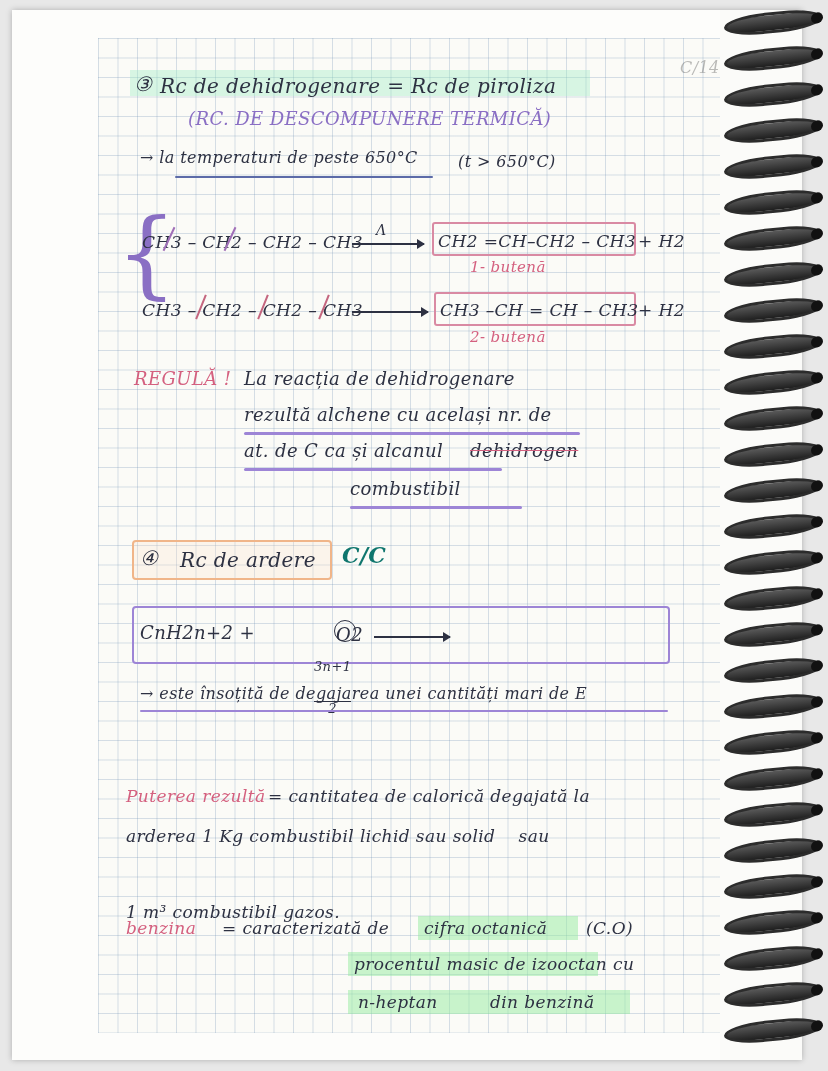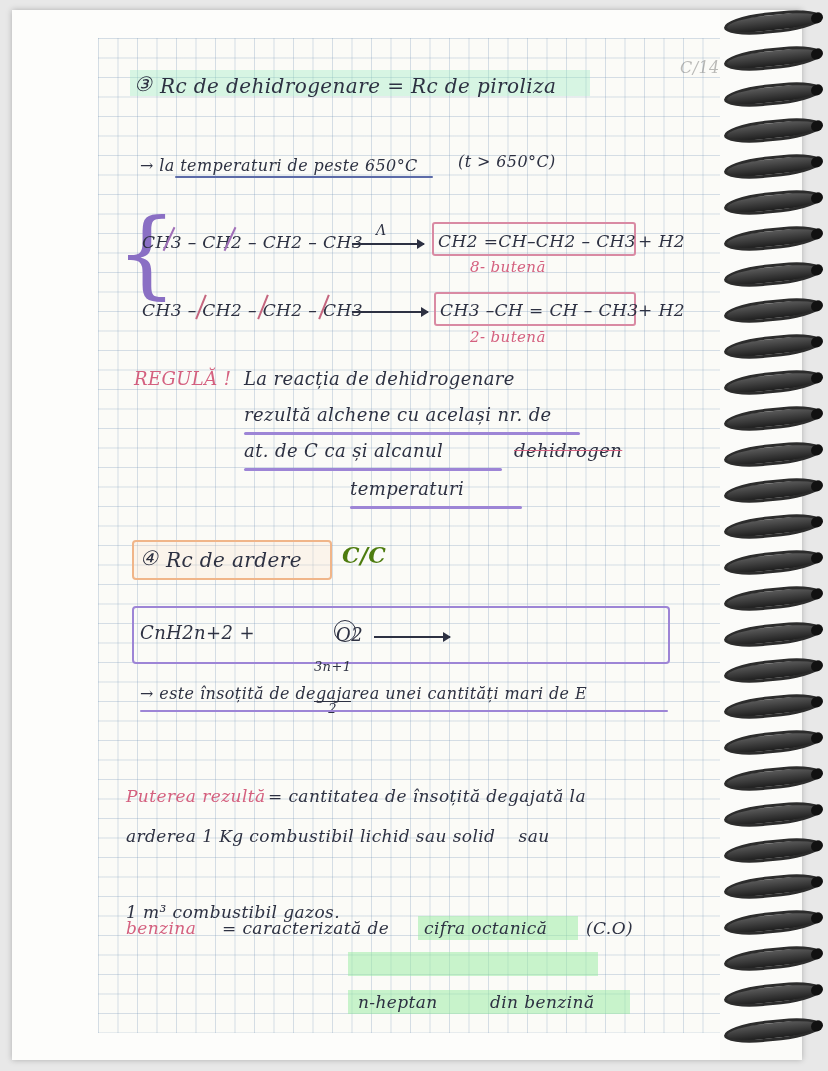--- a/index.html
+++ b/index.html
@@ -97,21 +97,21 @@
   .hw {
     position: absolute;
     font-family: "DejaVu Serif", serif;
     font-style: italic;
     white-space: pre;
     letter-spacing: 0.4px;
   }
   .ink-dark  { color: #2d3142; }
   .ink-pink  { color: #d4607f; }
   .ink-purple{ color: #8a6fc4; }
-  .ink-orange{ color: #4d7c0f; }
+  .ink-orange{ color: #0f766e; }
   .ink-green { color: #404040; }
 
   .s14 { font-size: 14px; }
   .s15 { font-size: 15px; }
   .s16 { font-size: 16px; }
   .s17 { font-size: 17px; }
   .s18 { font-size: 18px; }
   .s20 { font-size: 20px; }
   .s22 { font-size: 22px; }
   .hl-greenline {
@@ -127,21 +127,20 @@
   }
   .underline-blue {
     position: absolute;
     height: 2px;
     background: #5c6ba8;
     border-radius: 2px;
   }
   .strike {
     text-decoration: line-through;
     text-decoration-color: #d4607f;
-    padding-left: 44px;
   }
 
   .box-pink {
     position: absolute;
     border: 2px solid #d98aa3;
     border-radius: 3px;
   }
   .box-orange {
     position: absolute;
     border: 2px solid #f0b589;
@@ -215,91 +214,93 @@
     <div class="right-margin"></div>
   </div>
 
   <div class="hw s16 ink-green faint" style="left:680px; top:58px;">C/14</div>
 
   <div class="hl-greenline" style="left:130px; top:70px; width:460px; height:26px; background:rgba(150,235,190,0.35);"></div>
 
   <div class="hw s20 ink-dark" style="left:134px; top:72px;">③</div>
   <div class="hw s20 ink-dark" style="left:160px; top:74px;">Rc de dehidrogenare = Rc de piroliza</div>
 
-
-  <div class="hw s16 ink-dark" style="left:140px; top:156px;">→ la temperaturi de peste 650°C</div>
+  <div class="hw s18 ink-purple" style="left:188px; top:108px;">(RC. DE DESCOMPUNERE TERMICĂ)</div>
+
+  <div class="hw s16 ink-dark" style="left:140px; top:148px;">→ la temperaturi de peste 650°C</div>
   <div class="underline-blue" style="left:175px; top:176px; width:258px;"></div>
   <div class="hw s16 ink-dark" style="left:458px; top:152px;">(t &gt; 650°C)</div>
 
   <div class="brace" style="left:116px; top:205px;">{</div>
 
   <div class="hw s17 ink-dark" style="left:142px; top:232px;">CH3 – CH2 – CH2 – CH3</div>
   <div class="slash" style="left:168px; top:226px; height:26px;"></div>
   <div class="slash" style="left:229px; top:226px; height:26px;"></div>
   <div class="arrow-line" style="left:352px; top:243px; width:72px;"></div>
   <div class="hw s14 ink-dark" style="left:376px; top:222px;">Λ</div>
   <div class="box-pink" style="left:432px; top:222px; width:200px; height:30px;"></div>
   <div class="hw s17 ink-dark" style="left:438px; top:231px;">CH2 =CH–CH2 – CH3</div>
   <div class="hw s17 ink-dark" style="left:638px; top:231px;">+ H2</div>
-  <div class="hw s15 ink-pink" style="left:470px; top:258px;">8- butenă</div>
+  <div class="hw s15 ink-pink" style="left:470px; top:258px;">1- butenă</div>
 
   <div class="hw s17 ink-dark" style="left:142px; top:300px;">CH3 – CH2 – CH2 – CH3</div>
   <div class="slash-pink" style="left:200px; top:294px; height:26px;"></div>
   <div class="slash-pink" style="left:262px; top:294px; height:26px;"></div>
   <div class="slash-pink" style="left:323px; top:294px; height:26px;"></div>
   <div class="arrow-line" style="left:352px; top:311px; width:76px;"></div>
   <div class="box-pink" style="left:434px; top:292px; width:198px; height:30px;"></div>
   <div class="hw s17 ink-dark" style="left:440px; top:300px;">CH3 –CH = CH – CH3</div>
   <div class="hw s17 ink-dark" style="left:638px; top:300px;">+ H2</div>
   <div class="hw s15 ink-pink" style="left:470px; top:328px;">2- butenă</div>
 
   <div class="hw s18 ink-pink" style="left:134px; top:368px;">REGULĂ !</div>
   <div class="hw s18 ink-dark" style="left:244px; top:368px;">La reacția de dehidrogenare</div>
   <div class="hw s18 ink-dark" style="left:244px; top:404px;">rezultă alchene cu același nr. de</div>
   <div class="underline-purple" style="left:244px; top:432px; width:336px;"></div>
   <div class="hw s18 ink-dark" style="left:244px; top:440px;">at. de C ca și alcanul</div>
   <div class="hw s18 ink-dark strike" style="left:470px; top:440px;">dehidrogen</div>
   <div class="underline-purple" style="left:244px; top:468px; width:258px;"></div>
-  <div class="hw s18 ink-dark" style="left:350px; top:478px;">temperaturi</div>
+  <div class="hw s18 ink-dark" style="left:350px; top:478px;">combustibil</div>
   <div class="underline-purple" style="left:350px; top:506px; width:172px;"></div>
 
   <div class="box-orange" style="left:132px; top:540px; width:196px; height:36px;"></div>
   <div class="hw s20 ink-dark" style="left:140px; top:546px;">④</div>
-  <div class="hw s20 ink-dark" style="left:166px; top:548px;">Rc de ardere</div>
+  <div class="hw s20 ink-dark" style="left:180px; top:548px;">Rc de ardere</div>
   <div class="hw s22 ink-orange" style="left:342px; top:542px; font-weight:bold;">C/C</div>
 
   <div class="box-purple" style="left:132px; top:606px; width:534px; height:54px;"></div>
   <div class="hw s18 ink-dark" style="left:140px; top:622px;">CnH2n+2 +</div>
   <div class="hw ink-dark" style="left:292px; top:614px;">
     <span class="frac">
       <span class="num">3n+1</span>
       <span class="den">2</span>
     </span>
   </div>
   <div class="hw s18 ink-dark" style="left:336px; top:624px;">O2</div>
   <div style="position:absolute;left:334px;top:620px;width:20px;height:20px;border:1.5px solid #2d3142;border-radius:50%;"></div>
   <div class="arrow-line" style="left:374px; top:636px; width:76px;"></div>
 
   <div class="hw s16 ink-dark" style="left:140px; top:684px;">→ este însoțită de degajarea unei cantități mari de E</div>
   <div class="underline-purple" style="left:140px; top:710px; width:528px; height:2px;"></div>
 
 
   <div class="hw s17 ink-pink" style="left:126px; top:786px;">Puterea rezultă</div>
-  <div class="hw s17 ink-dark" style="left:268px; top:786px;">= cantitatea de însoțită degajată la</div>
+  <div class="hw s17 ink-dark" style="left:268px; top:786px;">= cantitatea de calorică degajată la</div>
   <div class="hw s17 ink-dark" style="left:126px; top:826px;">arderea 1 Kg combustibil lichid sau solid    sau</div>
   <div class="hw s17 ink-dark" style="left:126px; top:866px;margin-top:36px;">1 m³ combustibil gazos.</div>
 
   <div class="hw s17 ink-pink" style="left:126px; top:918px;">benzina</div>
   <div class="hw s17 ink-dark" style="left:222px; top:918px;">= caracterizată de</div>
 
   <div class="hl-greenline" style="left:418px; top:916px; width:160px; height:24px;"></div>
   <div class="hw s17 ink-dark" style="left:424px; top:918px;">cifra octanică</div>
   <div class="hw s17 ink-dark" style="left:586px; top:918px;">(C.O)</div>
 
   <div class="hl-greenline" style="left:348px; top:952px; width:250px; height:24px;"></div>
+  <div class="hw s17 ink-dark" style="left:354px; top:954px;">procentul masic de izooctan cu</div>
 
   <div class="hl-greenline" style="left:348px; top:990px; width:282px; height:24px;"></div>
   <div class="hw s17 ink-dark" style="left:358px; top:992px;">n-heptan</div>
   <div class="hw s17 ink-dark" style="left:490px; top:992px;">din benzină</div>
 
   <div class="spiral">
     <div class="ring" style="top:12px;"></div>
     <div class="ring" style="top:48px;"></div>
     <div class="ring" style="top:84px;"></div>
     <div class="ring" style="top:120px;"></div>

